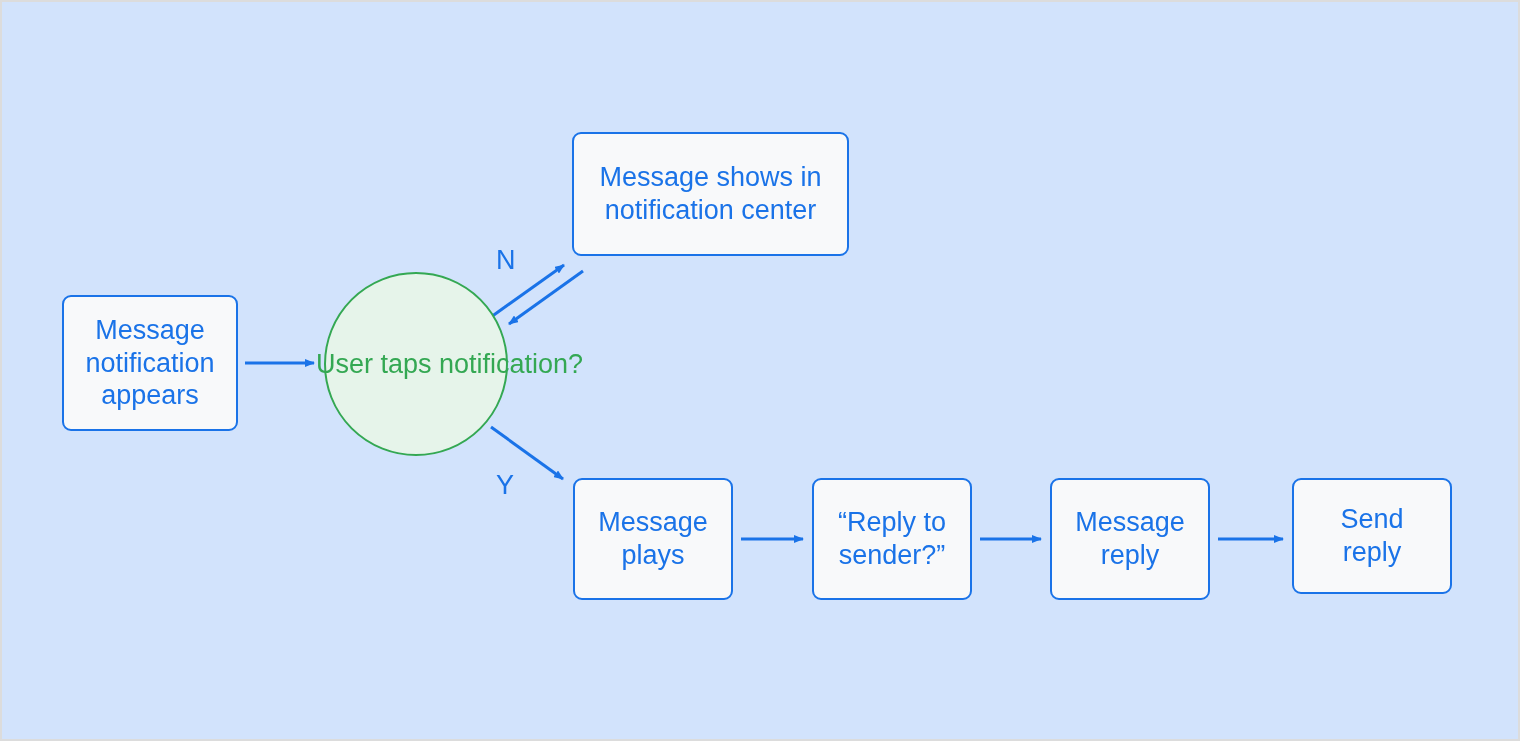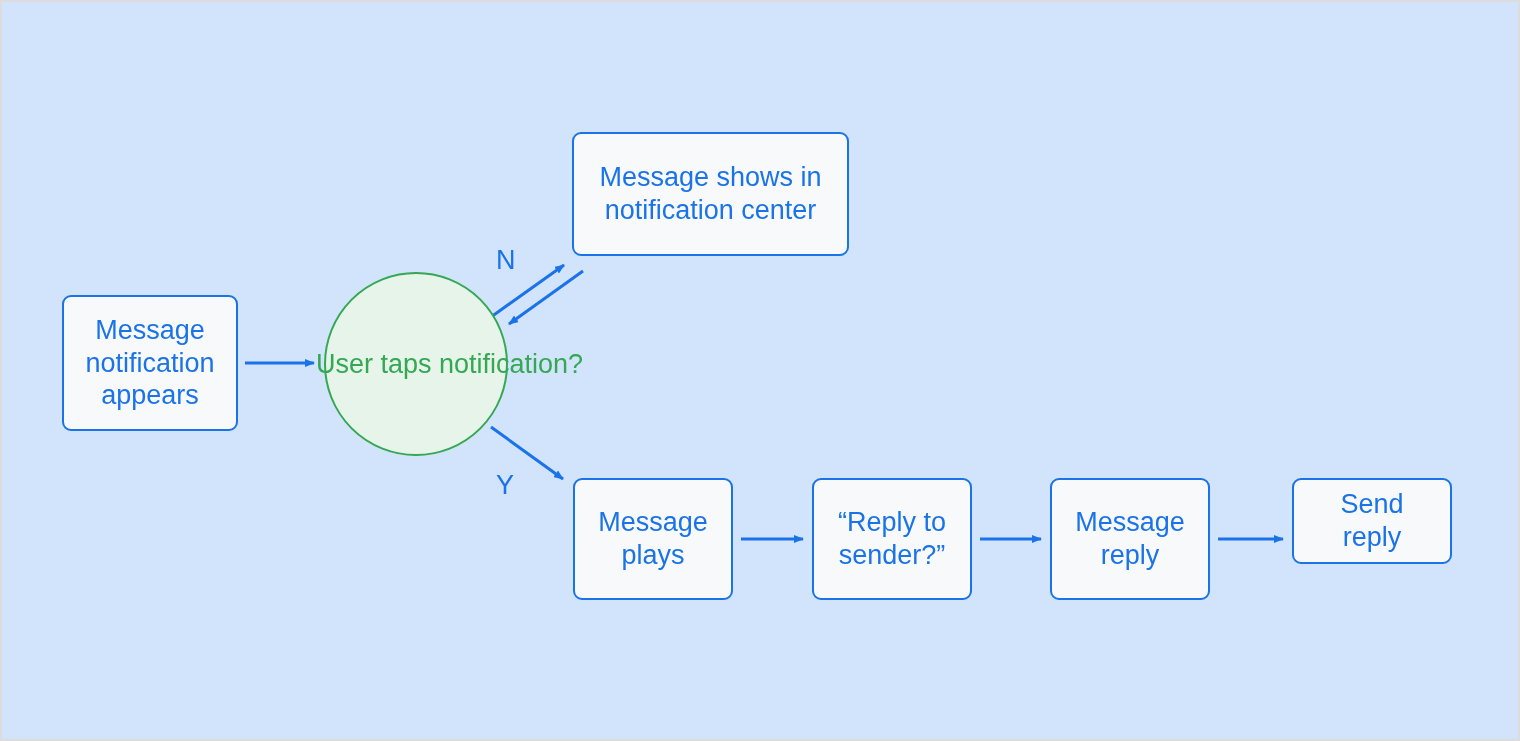--- a/index.html
+++ b/index.html
@@ -114,21 +114,21 @@
   <div class="node box" style="left:810px; top:476px; width:160px; height:122px;">
     <span class="node-label">“Reply to
 sender?”</span>
   </div>
 
   <div class="node box" style="left:1048px; top:476px; width:160px; height:122px;">
     <span class="node-label">Message
 reply</span>
   </div>
 
-  <div class="node box" style="left:1290px; top:476px; width:160px; height:86px;">
+  <div class="node box" style="left:1290px; top:476px; width:160px; height:116px;">
     <span class="node-label">Send
 reply</span>
   </div>
 
   <div class="edge-label" style="left:494px; top:245px;">N</div>
 
   <div class="edge-label" style="left:494px; top:470px;">Y</div>
 
 </div>
 

